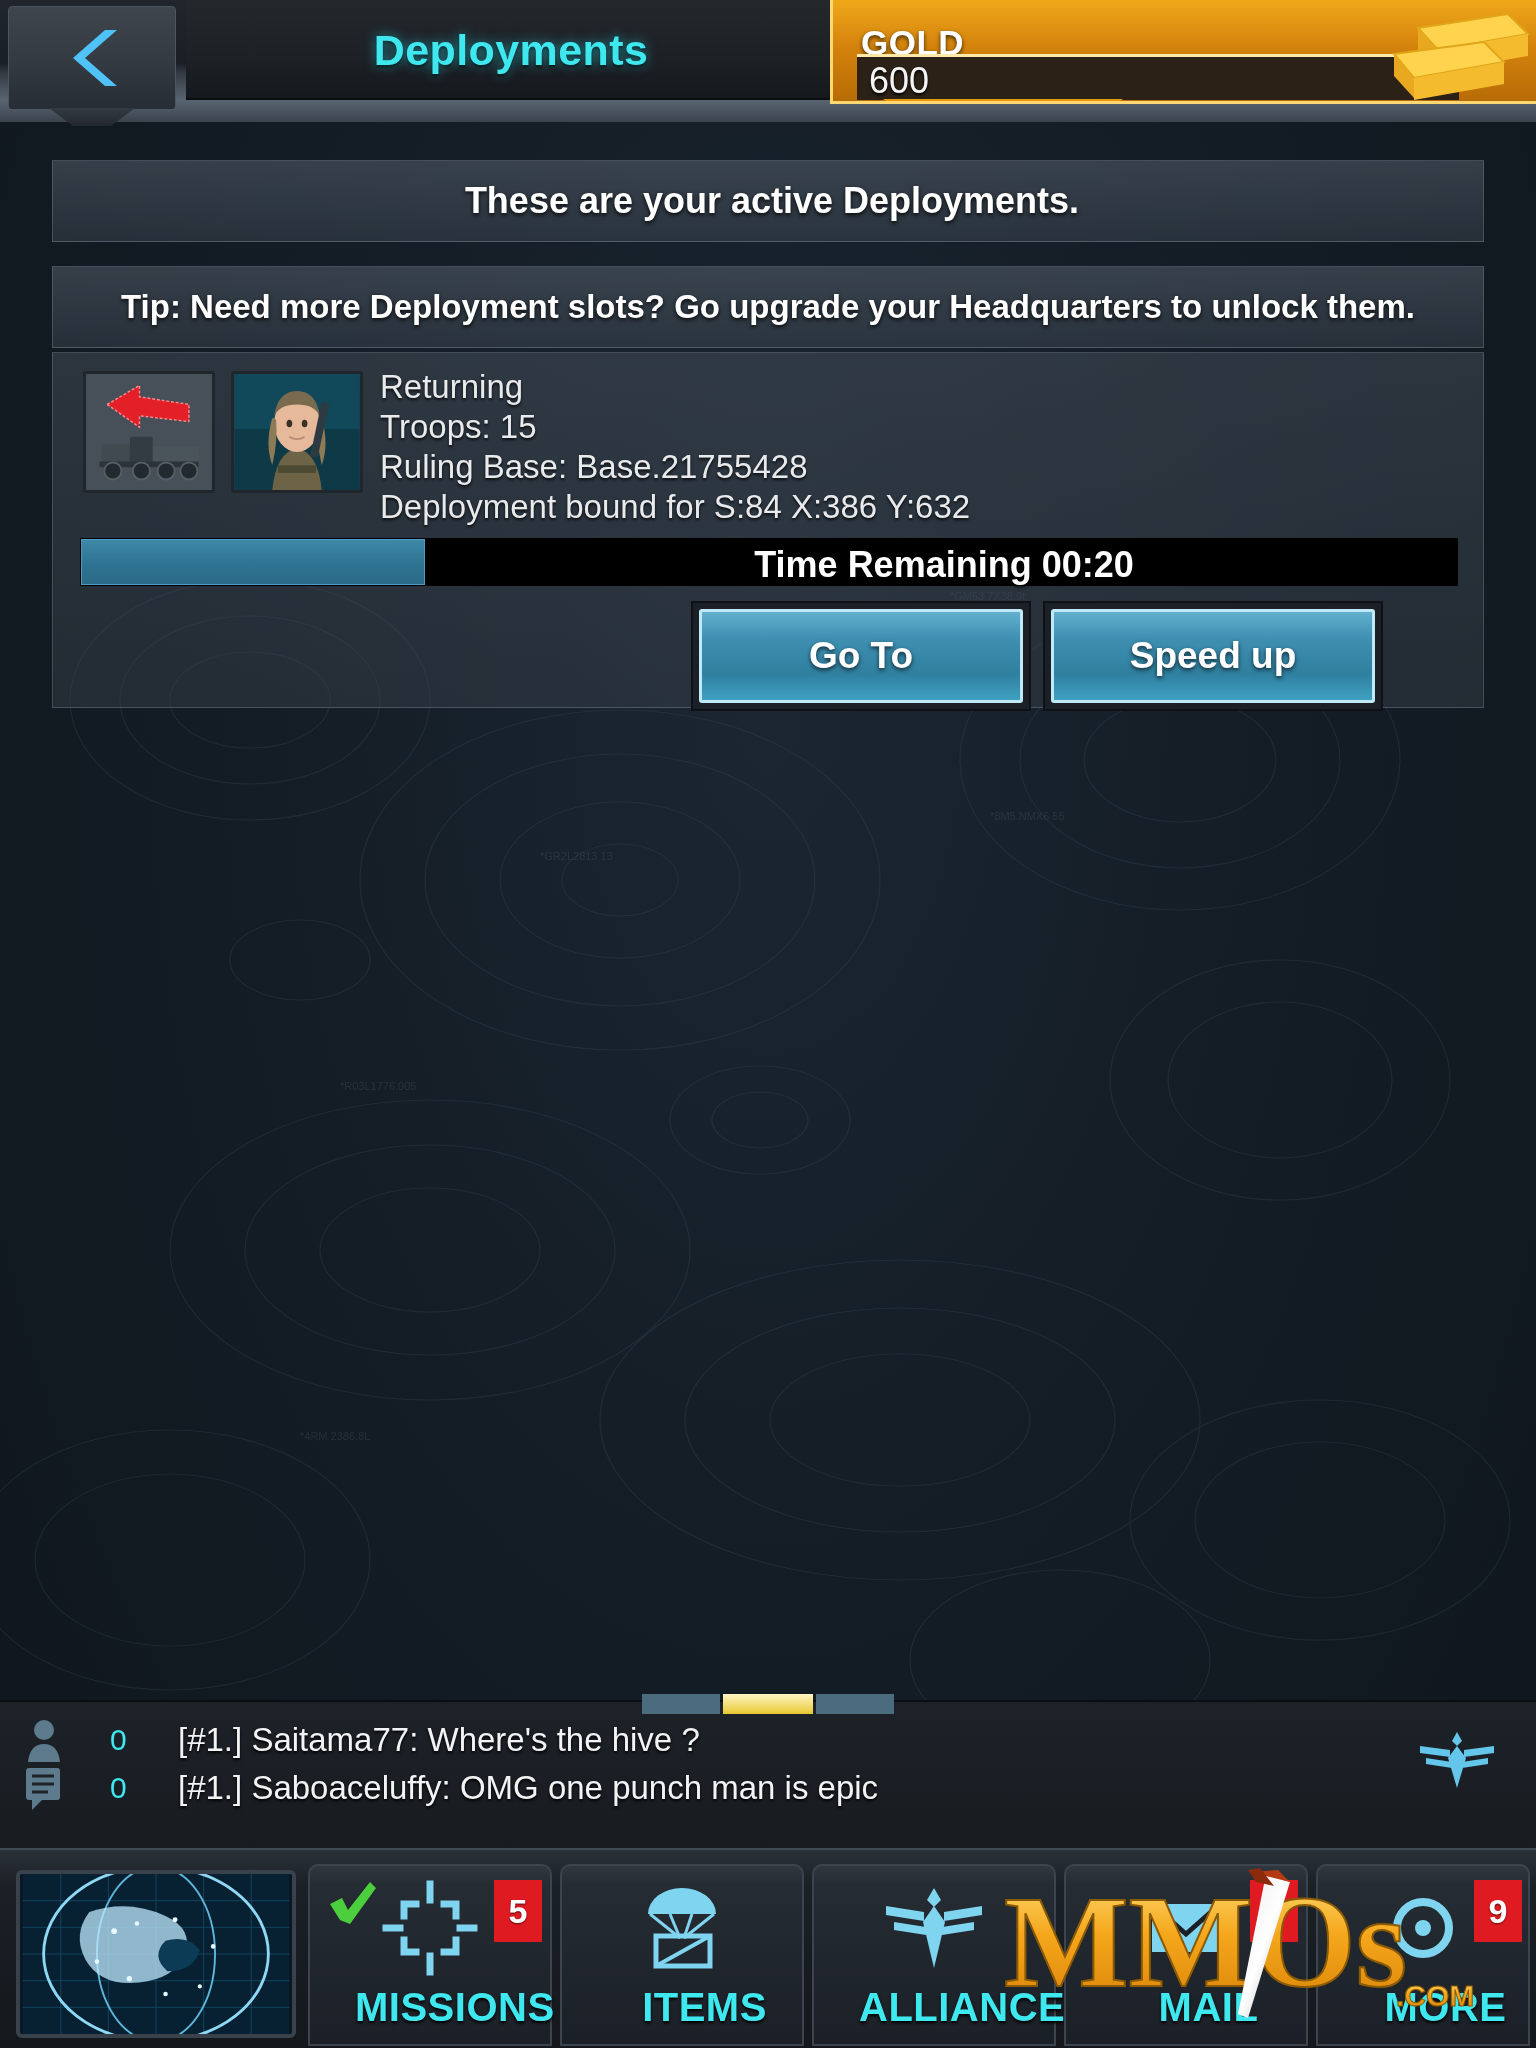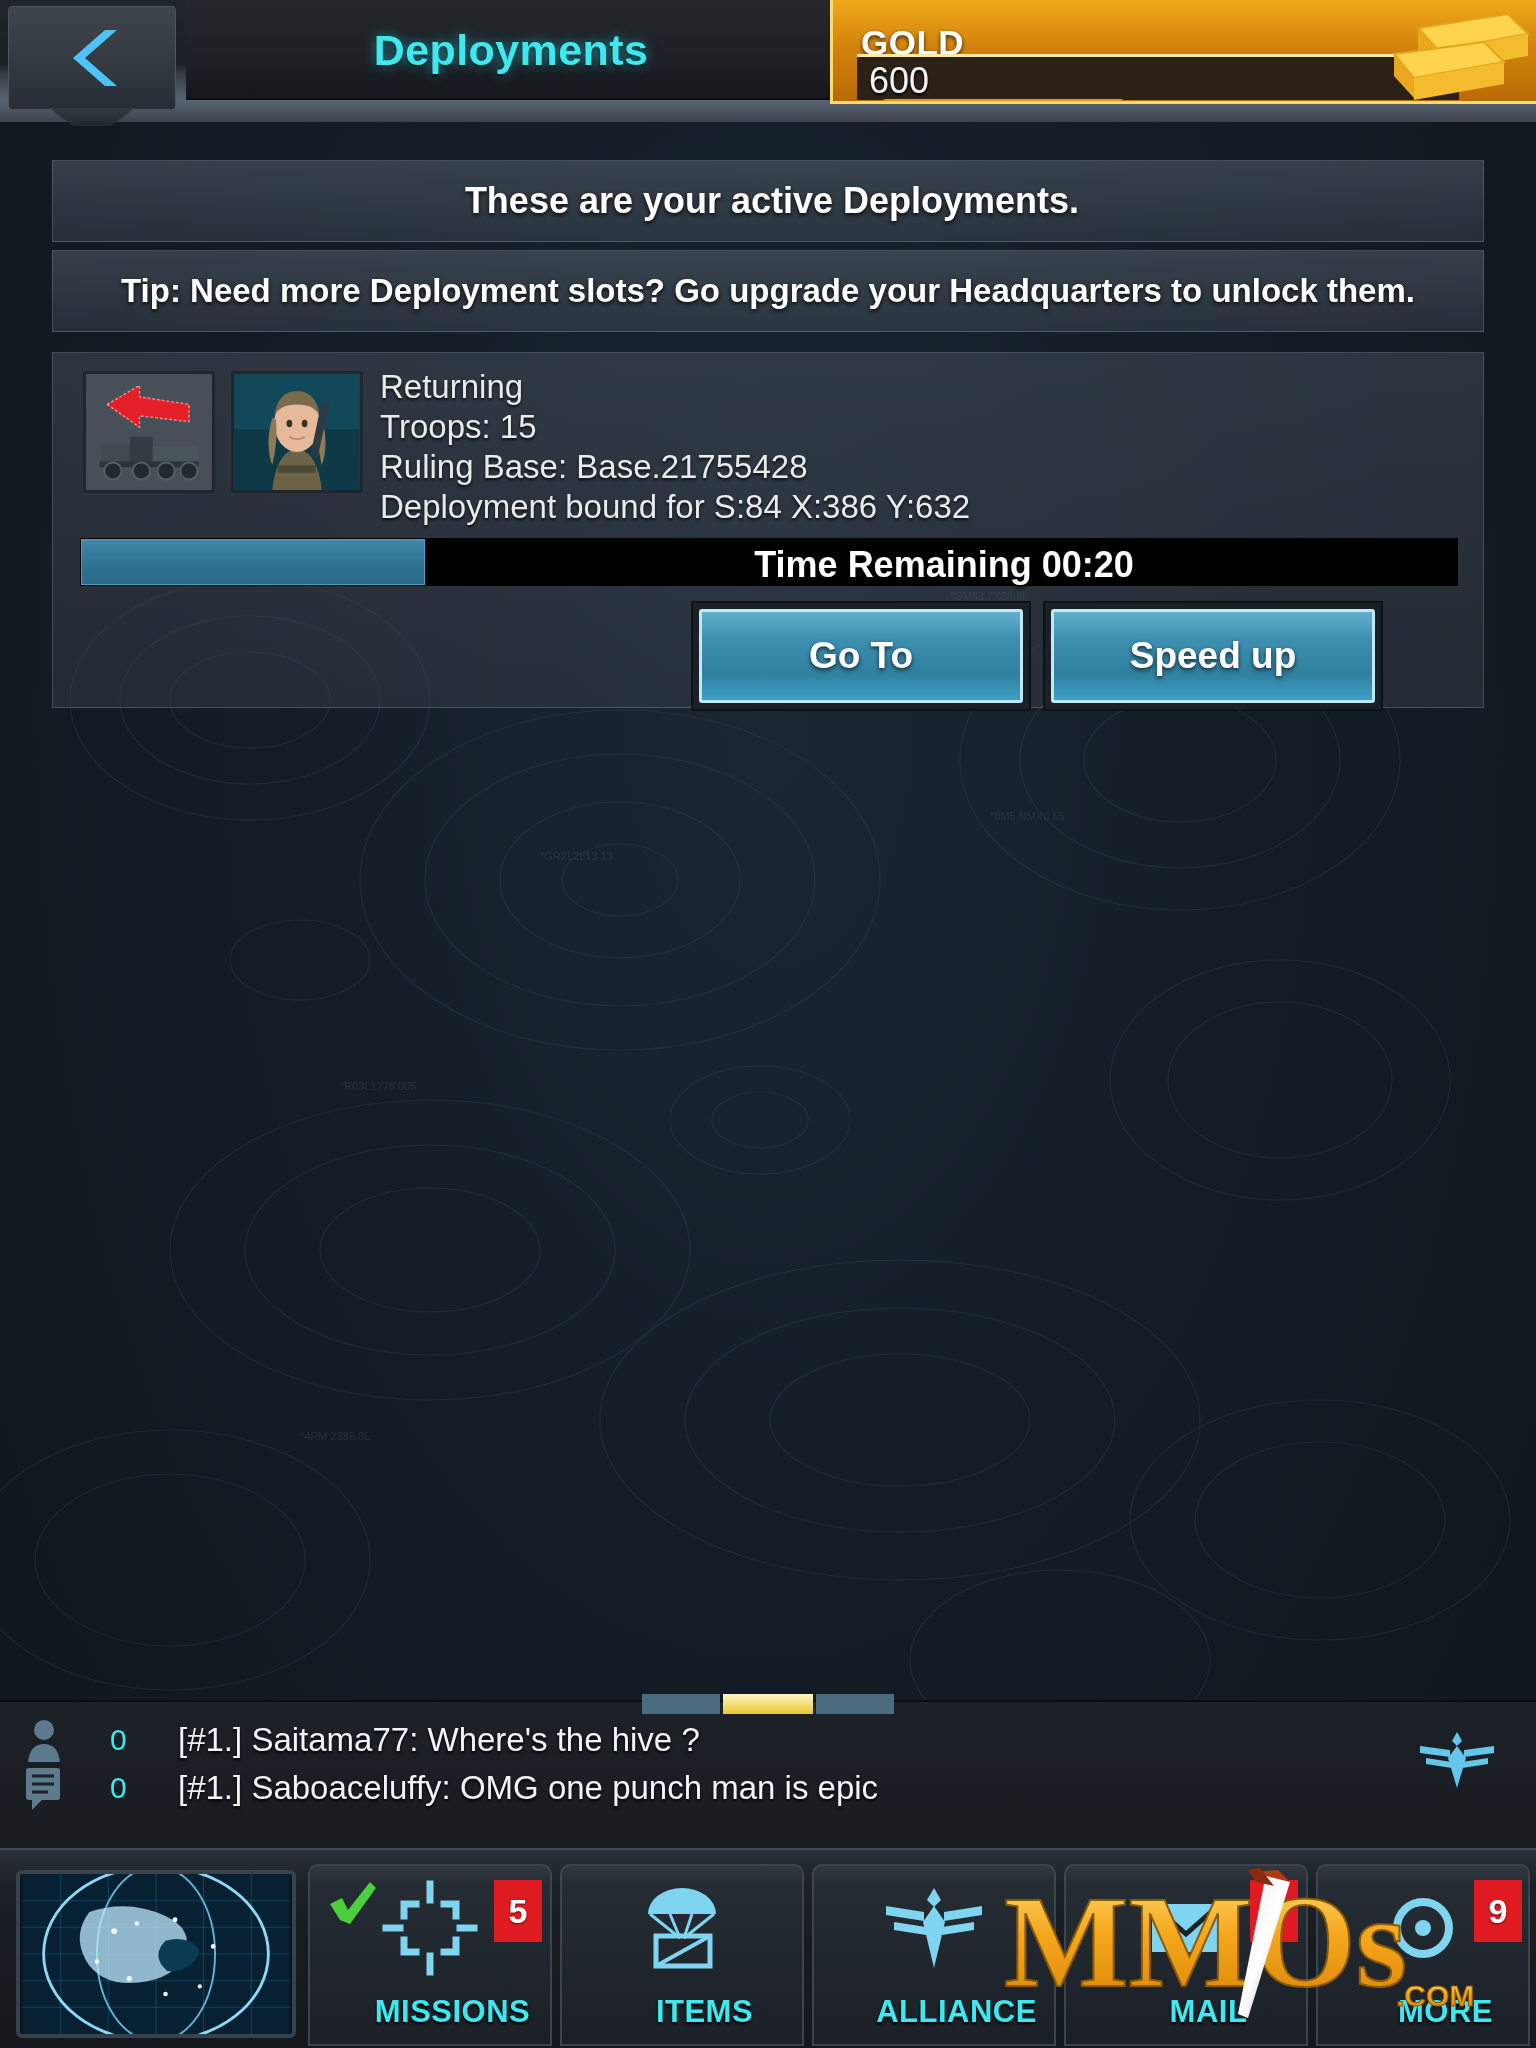--- a/index.html
+++ b/index.html
@@ -82,21 +82,21 @@
   .banner{
     position:absolute; left:52px; top:160px; width:1432px; height:82px;
     background:linear-gradient(180deg,rgba(104,114,126,.42) 0%,rgba(72,82,93,.38) 100%);
     border:1px solid rgba(140,152,166,.30);
     display:flex; align-items:center; justify-content:center;padding-left:8px;
   }
   .banner span{
     color:#fff; font-size:36px; font-weight:bold; text-shadow:0 2px 4px rgba(0,0,0,.85);
   }
   .tip{
-    position:absolute; left:52px; top:250px; width:1432px; height:82px;
+    position:absolute; left:52px; top:266px; width:1432px; height:82px;
     background:linear-gradient(180deg,rgba(104,114,126,.42) 0%,rgba(72,82,93,.38) 100%);
     border:1px solid rgba(140,152,166,.30);
     display:flex; align-items:center; justify-content:center;
   }
   .tip span{
     color:#fff; font-size:33px; font-weight:bold; text-shadow:0 2px 4px rgba(0,0,0,.85);
   }
 
   
   .card{
@@ -188,21 +188,21 @@
     background:linear-gradient(180deg,#30373f 0%,#262c33 10%,#1b2027 100%);
     border:2px solid #3c444d; border-top-left-radius:10px; border-top-right-radius:10px;
     cursor:pointer;
   }
   .navitem .glyph{
     position:absolute; left:0; right:0; top:14px; height:96px;
     display:flex; align-items:center; justify-content:center;
   }
   .navitem .lbl{
     position:absolute; left:0; right:0; bottom:14px; text-align:center;
-    color:#3fe7ef; font-size:31px; font-weight:bold; letter-spacing:.5px;
+    color:#3fe7ef; font-size:40px; font-weight:bold; letter-spacing:.5px;
     text-shadow:0 2px 3px #000;
     padding-left:45px;
   }
   .badge{
     position:absolute; width:48px; height:62px;
     background:#e01a21; color:#fff; font-size:34px; font-weight:bold;
     display:flex; align-items:center; justify-content:center;
     text-shadow:0 1px 2px rgba(0,0,0,.6);
   }
   .check{ position:absolute; left:14px; top:10px; width:56px; height:56px; }

